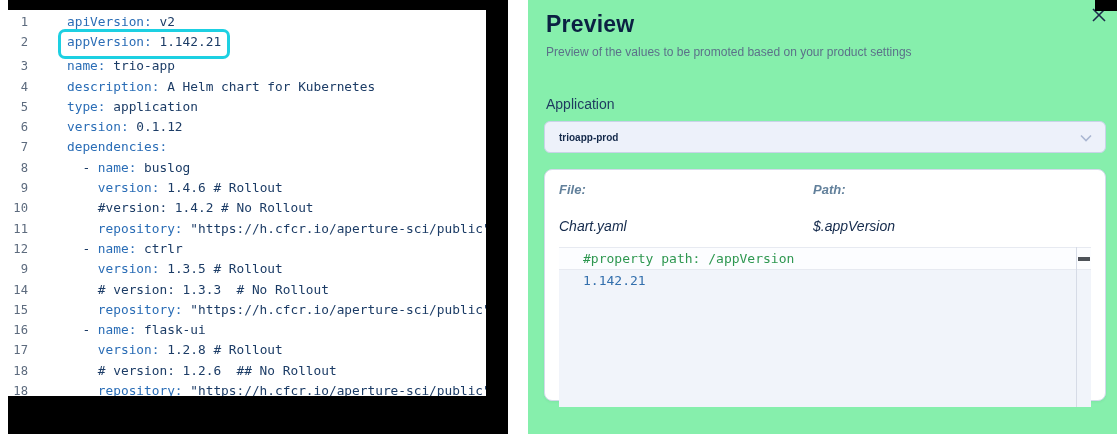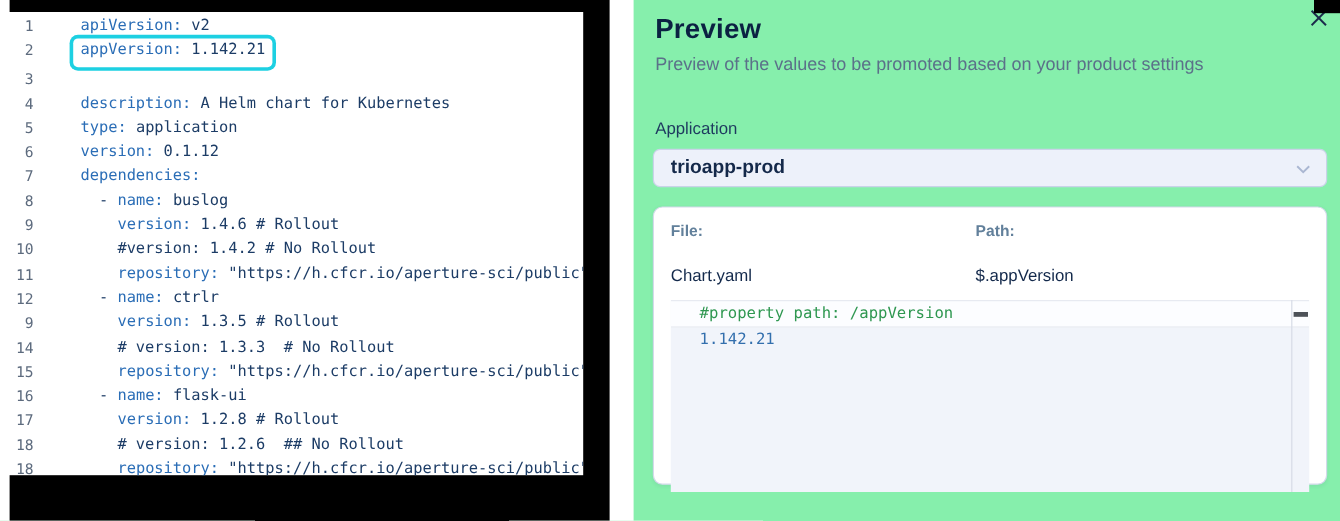--- a/index.html
+++ b/index.html
@@ -24,43 +24,43 @@
     box-shadow:0 0 0 3px var(--highlight-box);border-radius:4px;
   }
 
   
   .drawer{
     position:absolute;left:528px;top:0;width:609px;height:434px;background:#86efac;
     box-sizing:border-box;padding:0 31px 0 16px;
   }
   .corner-black{position:absolute;left:1095px;top:0;width:22px;height:11px;background:#000;}
   .drawer-title{margin:11px 0 0 2px;font-size:23px;font-weight:bold;color:#0b2142;letter-spacing:.2px;}
-  .drawer-subtitle{margin:7px 0 0 2px;font-size:15px;color:#5b7189;}
+  .drawer-subtitle{margin:7px 0 0 2px;font-size:12px;color:#5b7189;}
   .close-btn{
     position:absolute;top:1px;right:24px;width:28px;height:28px;background:none;border:none;
     display:flex;align-items:center;justify-content:center;cursor:pointer;padding:0;
   }
   .close-btn svg{display:block;}
 
   .app-label{margin:37px 0 0 2px;font-size:14px;color:#1e3a5f;}
   .select{
     margin-top:9px;height:32px;width:100%;box-sizing:border-box;position:relative;
     background:#edf1fa;border:1px solid #c9d3e8;border-radius:6px;
     display:flex;align-items:center;padding:0 14px;cursor:pointer;
   }
-  .select-value{font-size:16px;font-weight:bold;color:#14294a;}
+  .select-value{font-size:10px;font-weight:bold;color:#14294a;}
   .chevron{position:absolute;right:12px;top:9px;}
 
   .card{
     margin-top:16px;width:100%;height:232px;box-sizing:border-box;
     background:#fff;border:1px solid #d3daea;border-radius:8px;
     padding:12px 14px;box-shadow:0 1px 3px rgba(20,40,80,.05);
   }
   .meta-row{display:flex;}
-  .meta-col{width:254px;}
+  .meta-col{width:254px;font-style:italic;}
   .meta-label{font-size:13px;font-weight:bold;color:#62809b;}
   .meta-value{margin-top:21px;font-size:14px;color:#13294b;}
 
   .pcode{
     margin-top:13px;height:160px;background:#f1f4fa;position:relative;overflow:hidden;
     font-family:"DejaVu Sans Mono",monospace;font-size:13px;box-sizing:border-box;
   }
   .pcl{line-height:21px;padding-left:24px;white-space:pre;}
   .pcl.hl{background:#fcfdff;border-top:1px solid #e7eaf1;border-bottom:1px solid #e7eaf1;}
   .comment{color:var(--preview-comment-green);}
@@ -77,20 +77,21 @@
       <div class="cl">
         <span class="ln">1</span>
         <span class="lt"><span class="key">apiVersion:</span><span class="plain"> v2</span></span>
       </div>
       <div class="cl">
         <span class="ln">2</span>
         <span class="lt"><span class="hlbox"><span class="key">appVersion:</span><span class="plain"> 1.142.21</span></span></span>
       </div>
       <div class="cl">
         <span class="ln">3</span>
+        <span class="lt"><span class="key">name:</span><span class="plain"> trio-app</span></span>
       </div>
       <div class="cl">
         <span class="ln">4</span>
         <span class="lt"><span class="key">description:</span><span class="plain"> A Helm chart for Kubernetes</span></span>
       </div>
       <div class="cl">
         <span class="ln">5</span>
         <span class="lt"><span class="key">type:</span><span class="plain"> application</span></span>
       </div>
       <div class="cl">

